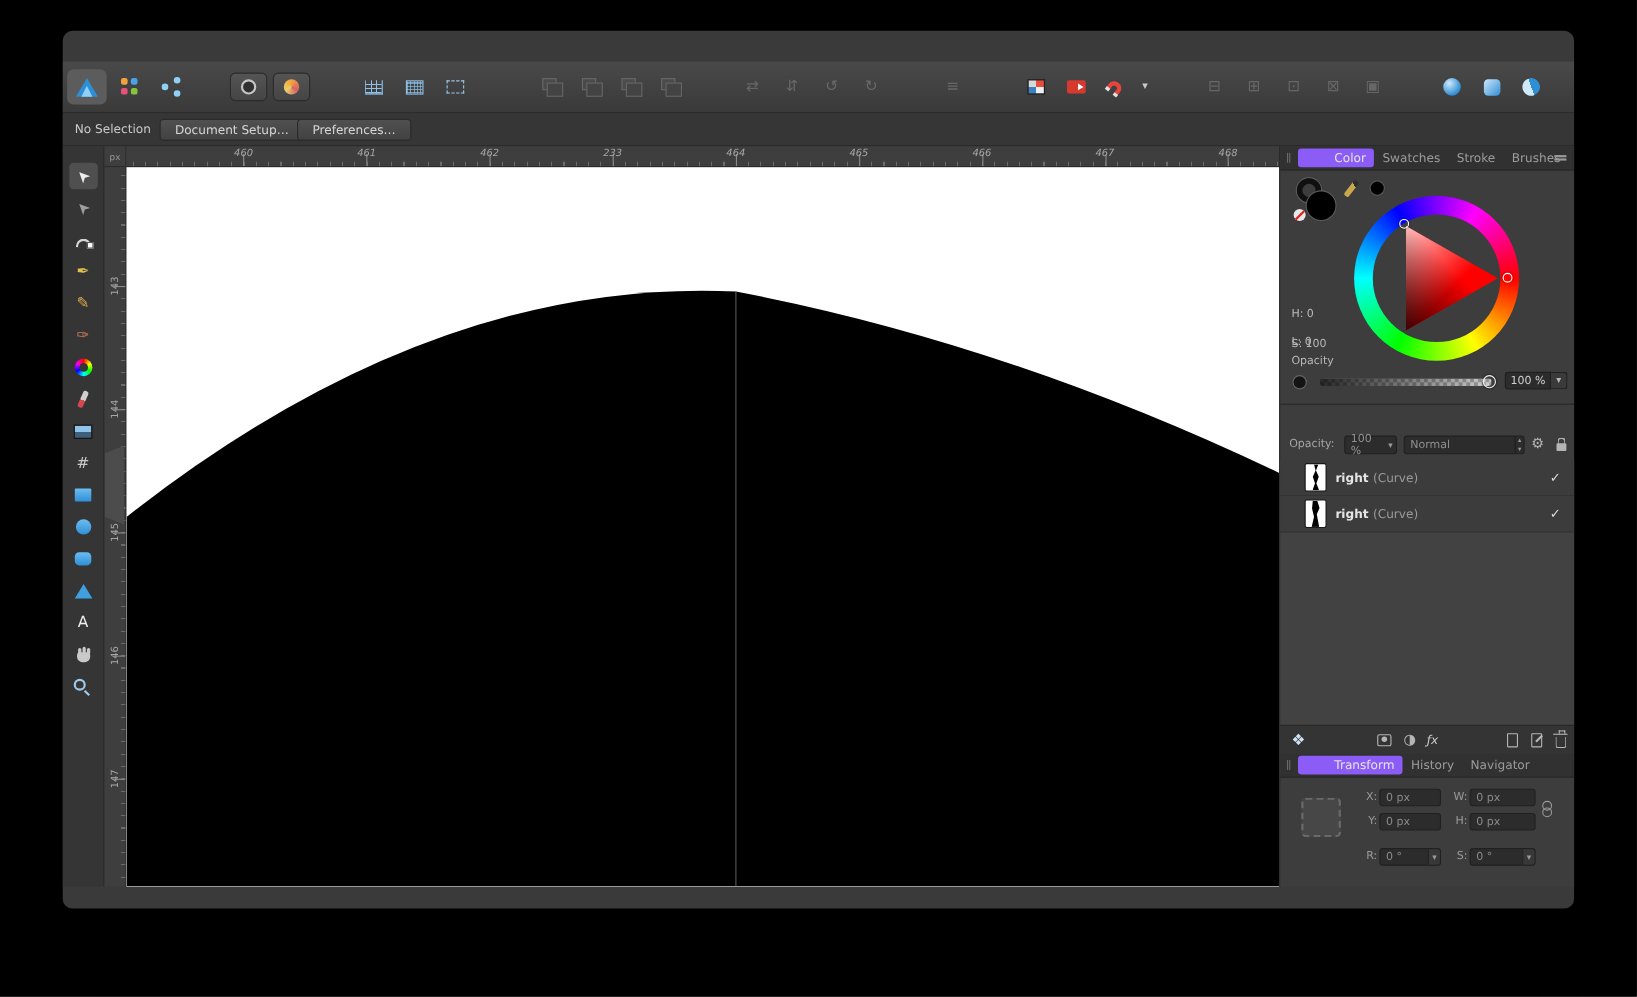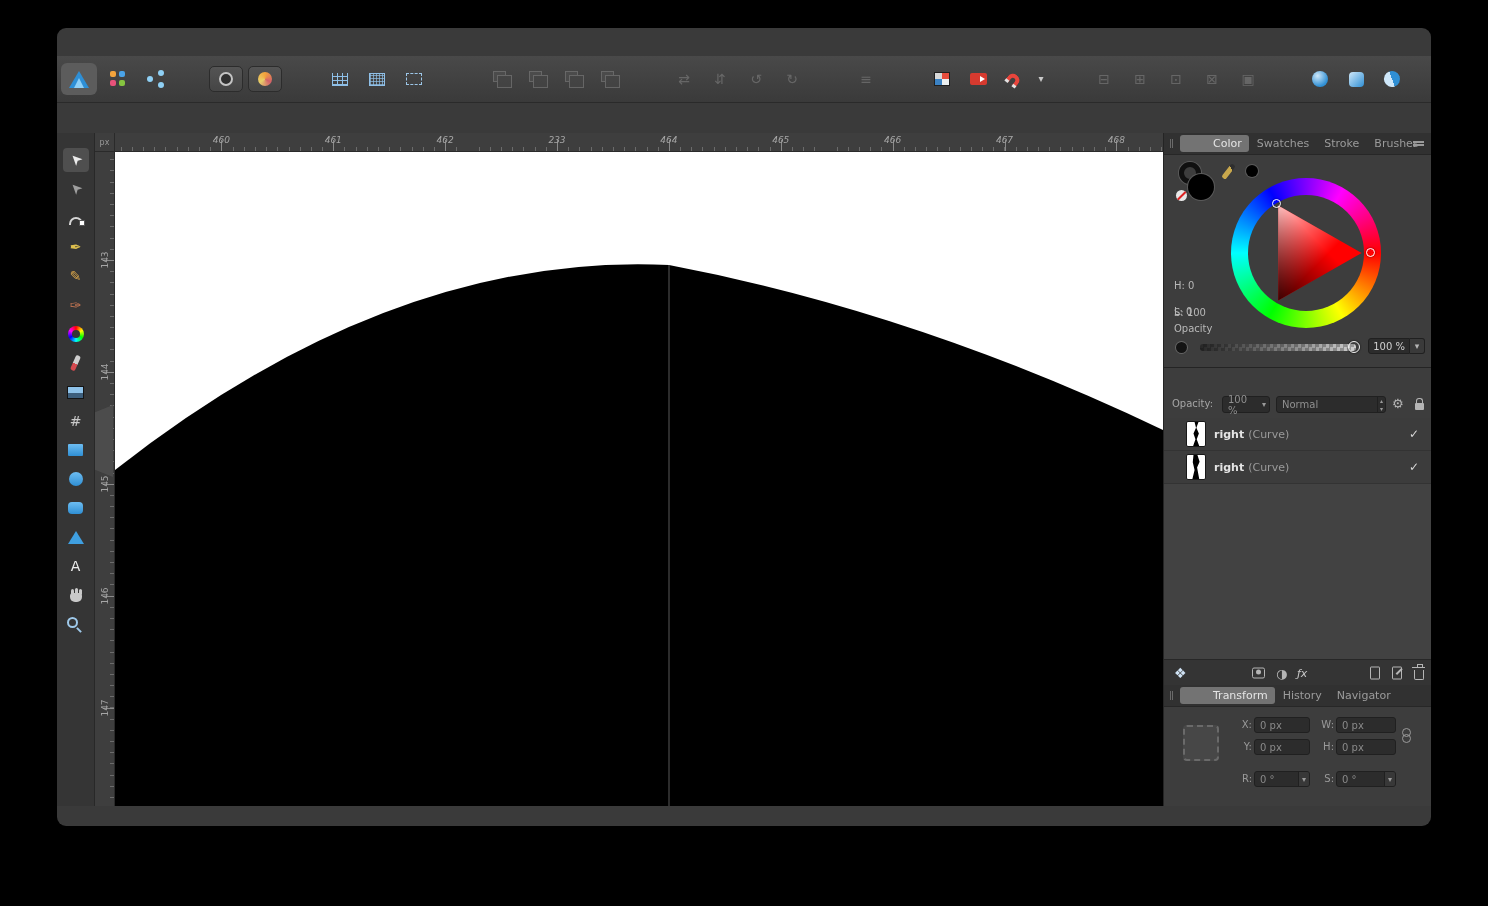--- a/index.html
+++ b/index.html
@@ -107,21 +107,21 @@
   
   .rightcol{position:absolute;left:1106px;top:0;width:268px;height:673px;background:#3d3d3d;border-left:1px solid #242424;}
   .panel{position:absolute;left:0;width:268px;background:#3d3d3d;}
   .color-panel{top:0;height:235px;border-bottom:1px solid #242424;}
   .layers-panel{top:235px;height:317px;border-bottom:1px solid #242424;}
   .transform-panel{top:552px;height:121px;}
   .ptabs{position:absolute;top:0;left:0;right:0;height:22px;background:#313131;border-bottom:1px solid #272727;
     display:flex;align-items:center;padding-left:6px;}
   .grip{width:1px;height:9px;background:#6a6a6a;box-shadow:2px 0 0 #6a6a6a;margin-right:9px;flex:none;}
   .ptab{font-size:11px;color:#9b9b9b;padding:2px 7px;border-radius:3px;margin-right:1px;white-space:nowrap;}
-  .ptab.active{background:#737373;color:#e4e4e4;padding-left:33px;}
+  .ptab.active{background:#8b5cf6;color:#e4e4e4;padding-left:33px;}
   .menu-ic{position:absolute;right:8px;top:8px;width:11px;height:1.5px;background:#9a9a9a;
     box-shadow:0 3px 0 #9a9a9a;}
   
   .stroke-sw{position:absolute;left:15px;top:29px;width:22px;height:22px;border-radius:50%;border:5px solid #101010;
     box-shadow:0 0 0 1px #5a5a5a;}
   .fill-sw{position:absolute;left:24px;top:41px;width:26px;height:26px;border-radius:50%;background:#000;
     box-shadow:0 0 0 1px #5a5a5a;}
   .nofill{position:absolute;left:12px;top:57px;width:11px;height:11px;border-radius:50%;background:#e8e8e8;overflow:hidden;}
   .nofill::after{content:"";position:absolute;left:5px;top:-2px;width:2px;height:15px;background:#d22;transform:rotate(45deg);}
   .eyedrop{position:absolute;left:62px;top:30px;width:5px;height:17px;border-radius:2px;
@@ -313,20 +313,25 @@
           <div class="tb-item" style="width: 30px;">
             <span class="ic-cube"></span>
           </div>
           <div class="tb-item" style="width: 30px;">
             <span class="ic-twocircle"></span>
           </div>
         </div>
       </div>
   </div>
 
+  <div class="contextbar">
+    <span class="no-sel">No Selection</span>
+    <button class="ctx-btn b1">Document Setup…</button>
+    <button class="ctx-btn b2">Preferences…</button>
+  </div>
 
   <div class="main">
     <div class="toolstrip">
         <div class="tool active">
           <span class="tglyph" style="color: rgb(237, 237, 237); transform: rotate(-135deg);">➤</span>
         </div>
         <div class="tool">
           <span class="tglyph" style="color: rgb(159, 159, 159); transform: rotate(-135deg);">➤</span>
         </div>
         <div class="tool">

